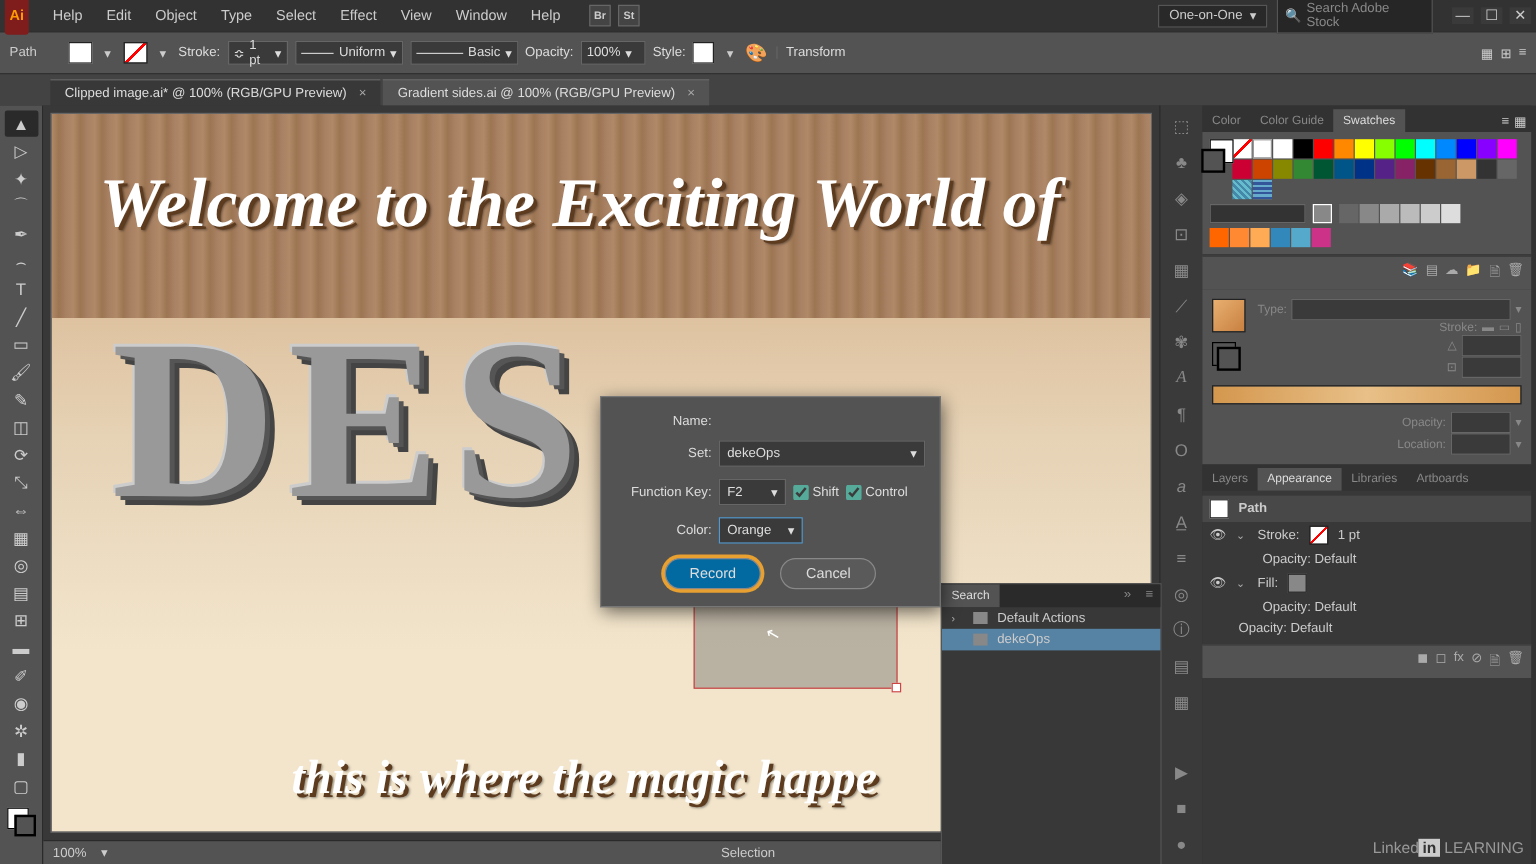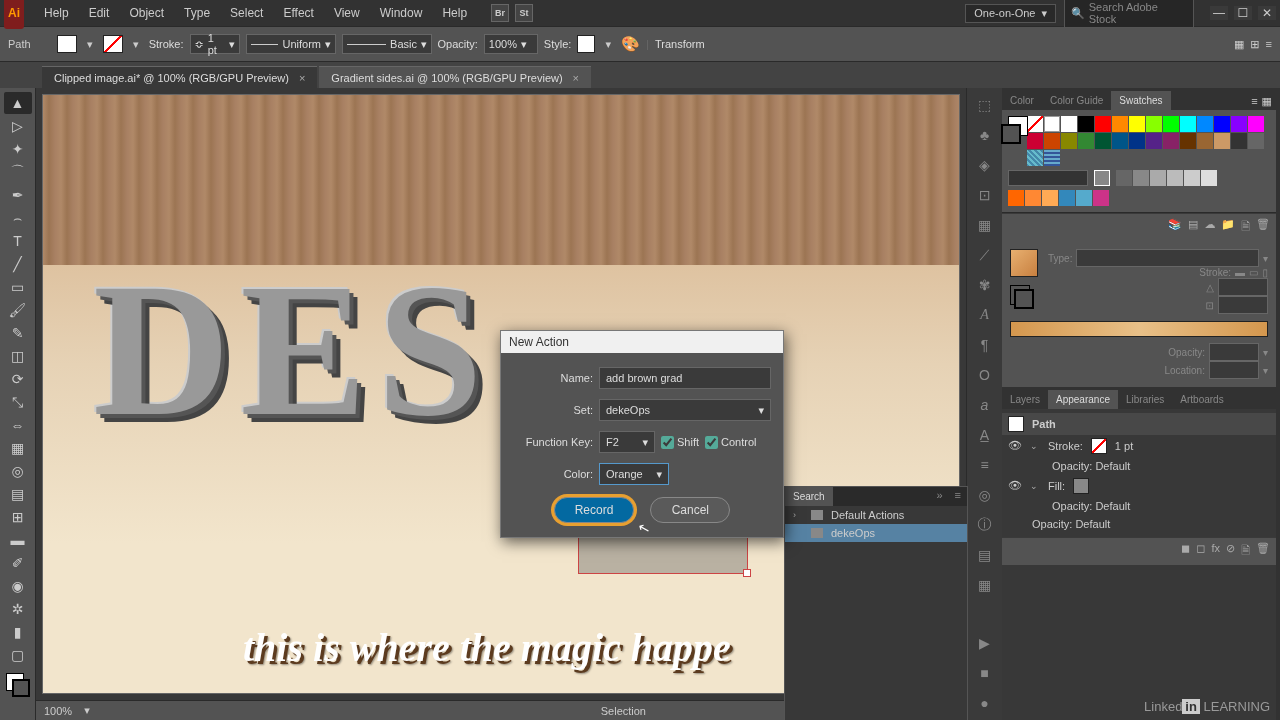--- a/index.html
+++ b/index.html
@@ -223,20 +223,21 @@
     <div class="tool-btn">▢</div>
     <div class="fillstroke">
         <div class="fill"></div>
         <div class="stroke"></div>
       </div>
   </div>
 
   <div class="canvas-wrap">
     <div class="canvas">
       <div class="wood-top"></div>
+      <div class="script-text">Welcome to the Exciting World of</div>
       <div class="big3d">
         <span class="letter3d">D</span>
         <span class="letter3d">E</span>
         <span class="letter3d">S</span>
       </div>
       <div class="sel-rect"></div>
       <div class="script-text2">this is where the magic happe</div>
     </div>
     <div class="status-bar">
       <span>100%</span>
@@ -454,25 +455,23 @@
     <div class="act-item sel">
       <span class="exp" style="visibility:hidden">›</span>
       <div class="folder-ic"></div>
       <span>dekeOps</span>
     </div>
     <div style="height:220px"></div>
 
   </div>
 
   <div class="dialog">
-    <div class="dialog-title">New Action</div>
     <div class="dialog-body">
       <div class="dlg-row">
         <div class="dlg-label">Name:</div>
-        <input class="dlg-input" value="add brown grad" style="">
       </div>
       <div class="dlg-row">
         <div class="dlg-label">Set:</div>
         <div class="dlg-select" style="flex:1">
           <span>dekeOps</span>
             <span>▾</span>
         </div>
       </div>
       <div class="dlg-row">
         <div class="dlg-label">Function Key:</div>

